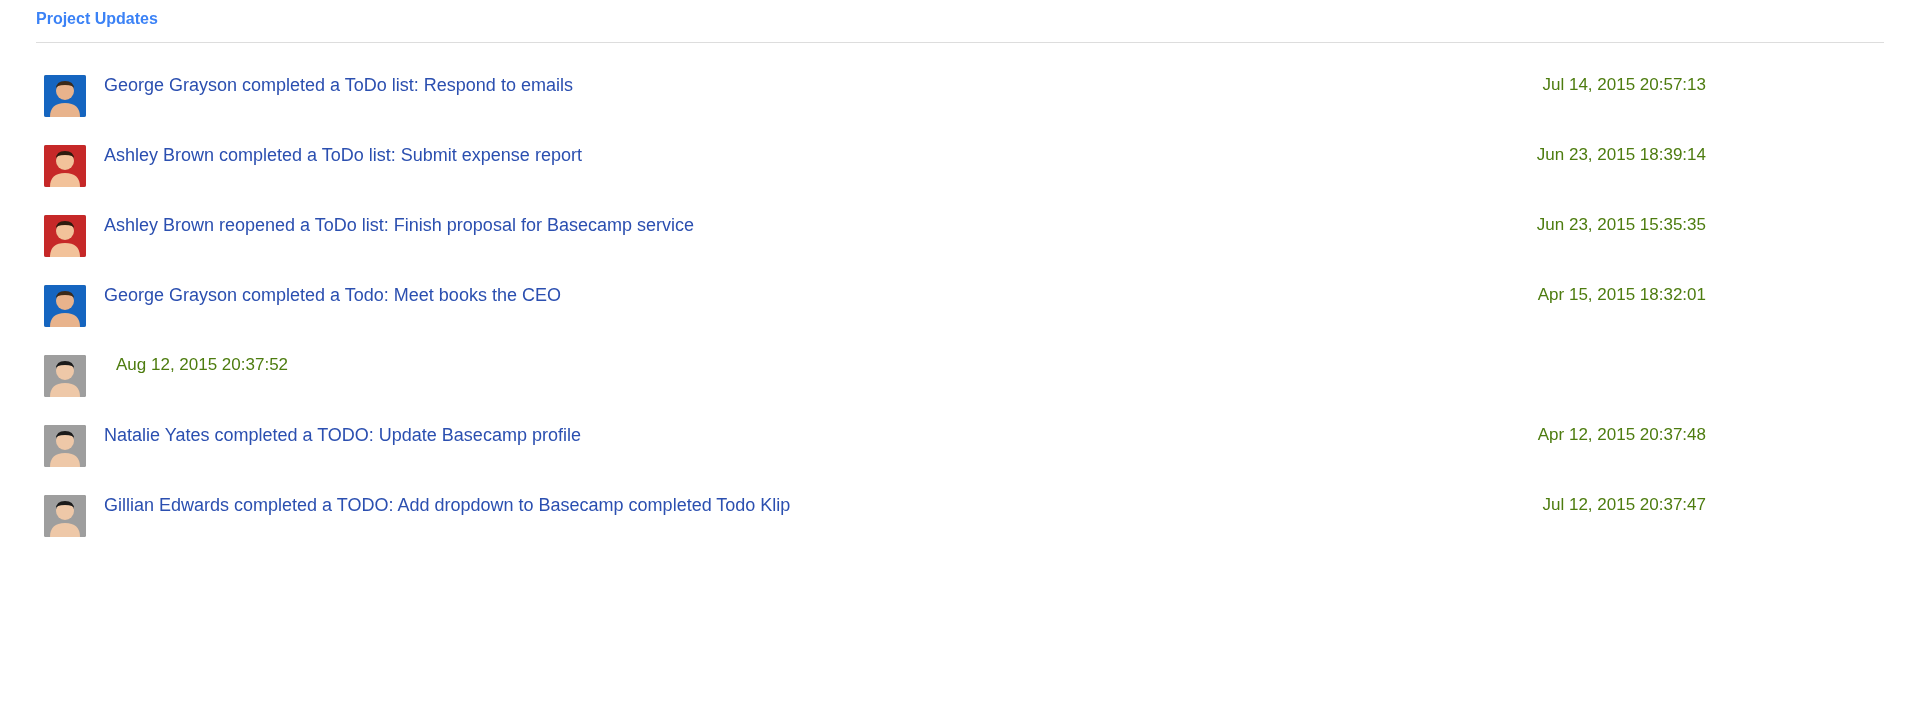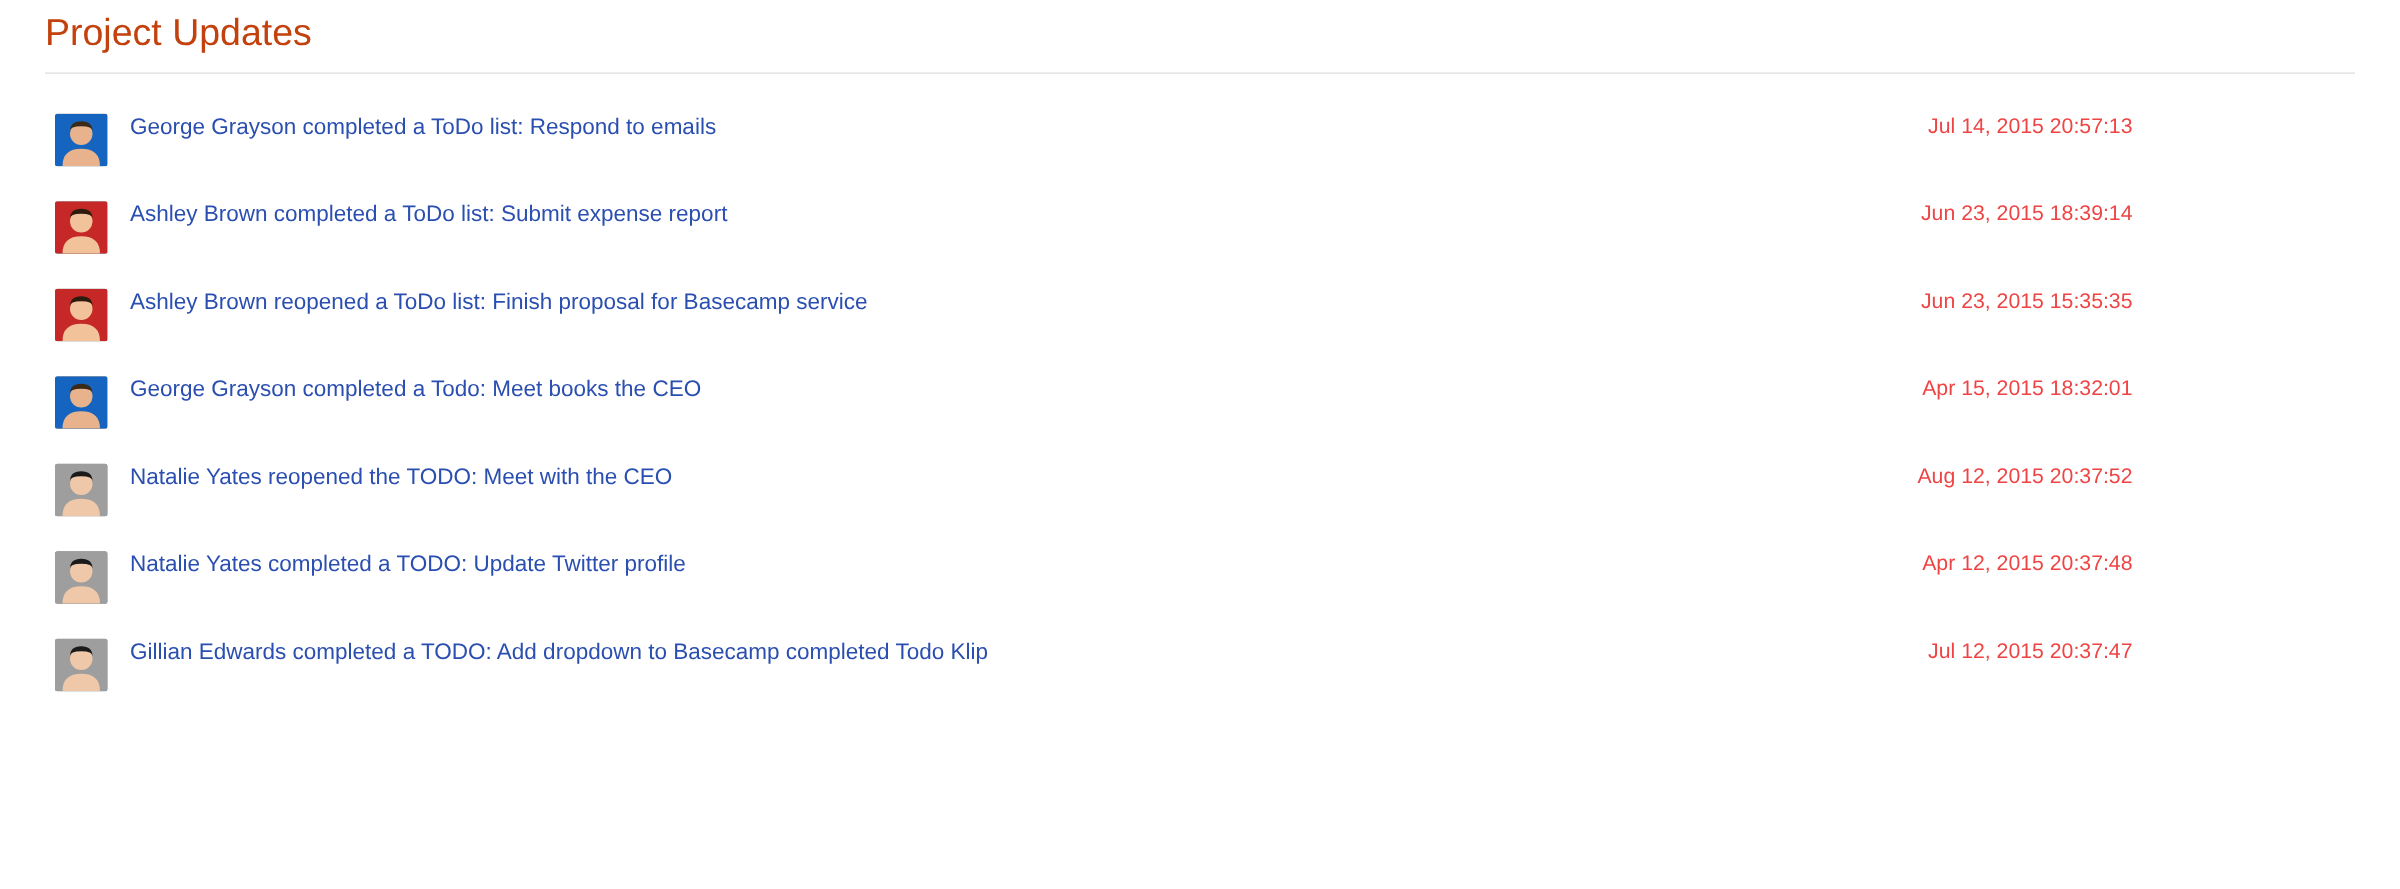--- a/index.html
+++ b/index.html
@@ -8,23 +8,23 @@
     padding: 0;
     width: 1920px;
     font-family: "Segoe UI", "Helvetica Neue", Arial, sans-serif;
     color: #333;
     background: #fff;
   }
   .widget {
     padding: 10px 36px 20px 36px;
   }
   .widget-title {
-    font-size: 30px;
-    font-weight: 400;
-    color: #c2410c;
+    font-size: 16px;
+    font-weight: 700;
+    color: #3b82f6;
     margin: 0 0 8px 0;
     padding-bottom: 6px;
   }
   .divider {
     border: none;
     border-top: 1px solid #ddd;
     margin: 0 0 18px 0;
   }
   .update-list {
     list-style: none;
@@ -52,21 +52,21 @@
   .summary {
     flex: 1 1 auto;
     font-size: 18px;
     color: #2b4fb0;
     cursor: pointer;
     text-decoration: none;
   }
   .timestamp {
     flex: 0 0 auto;
     font-size: 17px;
-    color: #ef4444;
+    color: #4d7c0f;
     margin-left: 12px;
     margin-right: 170px;
     white-space: nowrap;
   }
 </style>
 </head>
 <body>
 
 <div class="widget">
   <h2 class="widget-title">Project Updates</h2>
@@ -127,34 +127,33 @@
       <li class="update-row">
         <div class="avatar">
           <svg width="42" height="42" viewBox="0 0 42 42" xmlns="http://www.w3.org/2000/svg">
     <rect width="42" height="42" fill="#9e9e9e"></rect>
     <circle cx="21" cy="16" r="9" fill="#eec8a8"></circle>
     <path d="M12 14 Q12 6 21 6 Q30 6 30 14 Q30 10 21 10 Q12 10 12 14 Z" fill="#1a1a1a"></path>
     <path d="M6 42 Q6 28 21 28 Q36 28 36 42 Z" fill="#eec8a8"></path>
     <path d="M6 42 Q6 30 21 30 Q36 30 36 42 L36 42 L36 36 Q36 32 21 32 Q6 32 6 36 Z" fill="#9e9e9e" opacity="0"></path>
   </svg>
         </div>
-        <a class="summary" href="javascript:void(0)">Natalie Yates reopened the TODO: Meet with the CEO</a>
         <span class="timestamp">Aug 12, 2015 20:37:52</span>
       </li>
       <li class="update-row">
         <div class="avatar">
           <svg width="42" height="42" viewBox="0 0 42 42" xmlns="http://www.w3.org/2000/svg">
     <rect width="42" height="42" fill="#9e9e9e"></rect>
     <circle cx="21" cy="16" r="9" fill="#eec8a8"></circle>
     <path d="M12 14 Q12 6 21 6 Q30 6 30 14 Q30 10 21 10 Q12 10 12 14 Z" fill="#1a1a1a"></path>
     <path d="M6 42 Q6 28 21 28 Q36 28 36 42 Z" fill="#eec8a8"></path>
     <path d="M6 42 Q6 30 21 30 Q36 30 36 42 L36 42 L36 36 Q36 32 21 32 Q6 32 6 36 Z" fill="#9e9e9e" opacity="0"></path>
   </svg>
         </div>
-        <a class="summary" href="javascript:void(0)">Natalie Yates completed a TODO: Update Twitter profile</a>
+        <a class="summary" href="javascript:void(0)">Natalie Yates completed a TODO: Update Basecamp profile</a>
         <span class="timestamp">Apr 12, 2015 20:37:48</span>
       </li>
       <li class="update-row">
         <div class="avatar">
           <svg width="42" height="42" viewBox="0 0 42 42" xmlns="http://www.w3.org/2000/svg">
     <rect width="42" height="42" fill="#9e9e9e"></rect>
     <circle cx="21" cy="16" r="9" fill="#eec8a8"></circle>
     <path d="M12 14 Q12 6 21 6 Q30 6 30 14 Q30 10 21 10 Q12 10 12 14 Z" fill="#1a1a1a"></path>
     <path d="M6 42 Q6 28 21 28 Q36 28 36 42 Z" fill="#eec8a8"></path>
     <path d="M6 42 Q6 30 21 30 Q36 30 36 42 L36 42 L36 36 Q36 32 21 32 Q6 32 6 36 Z" fill="#9e9e9e" opacity="0"></path>

